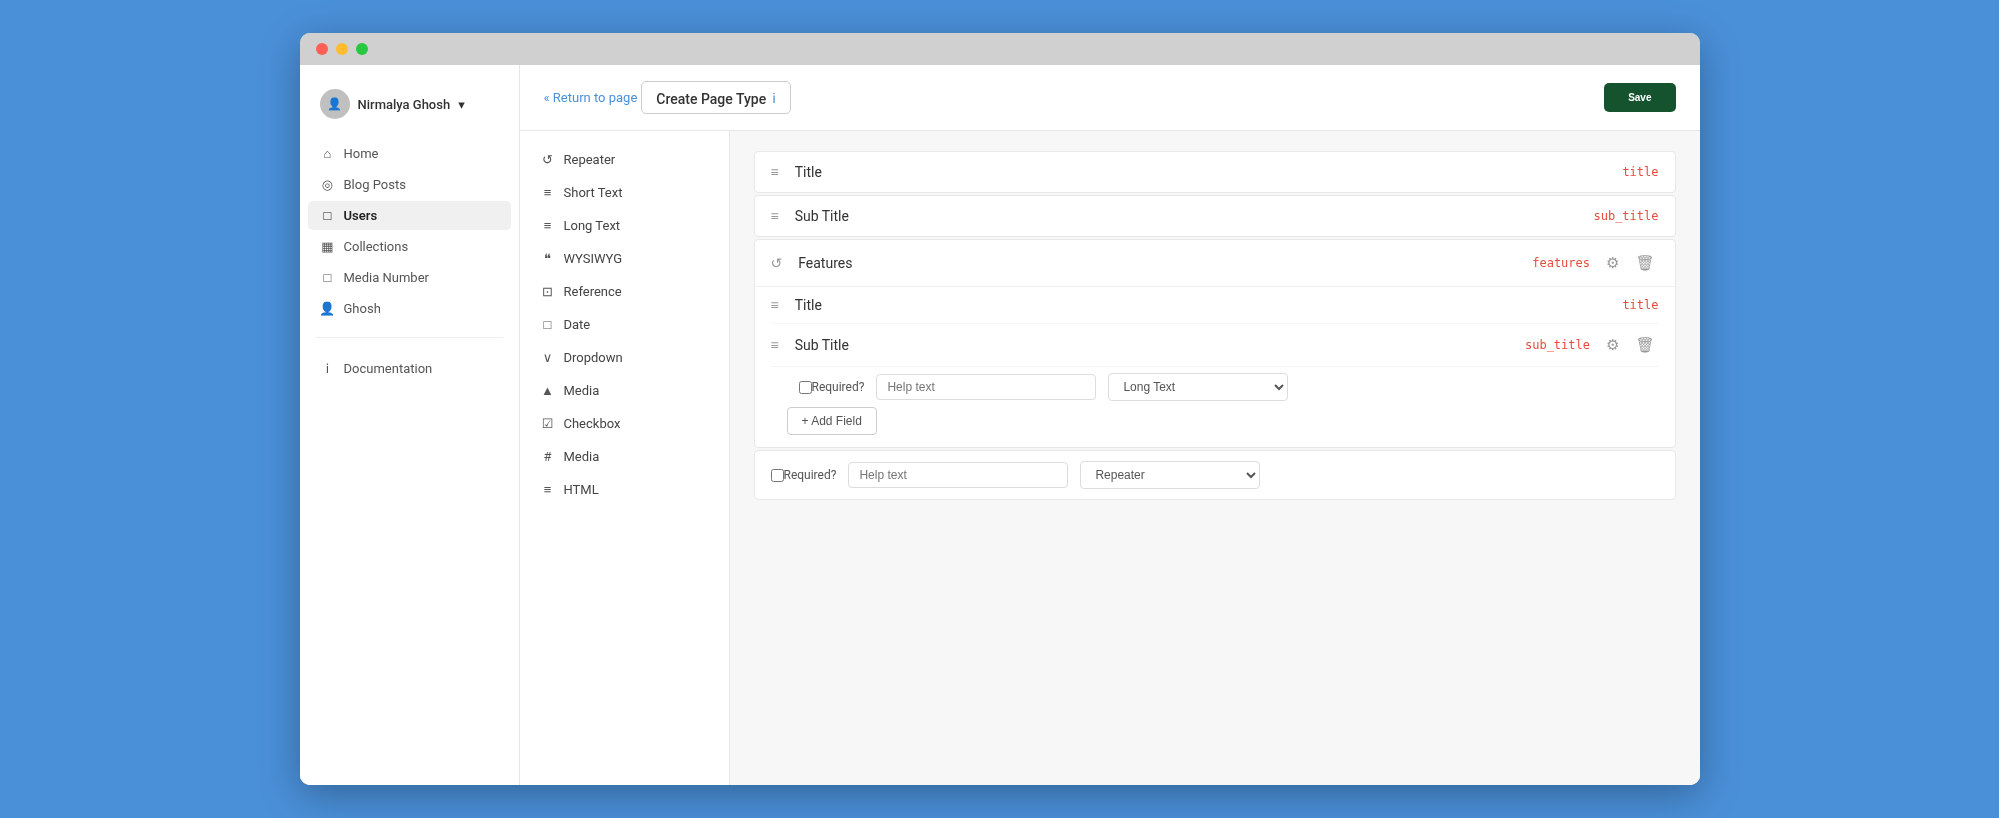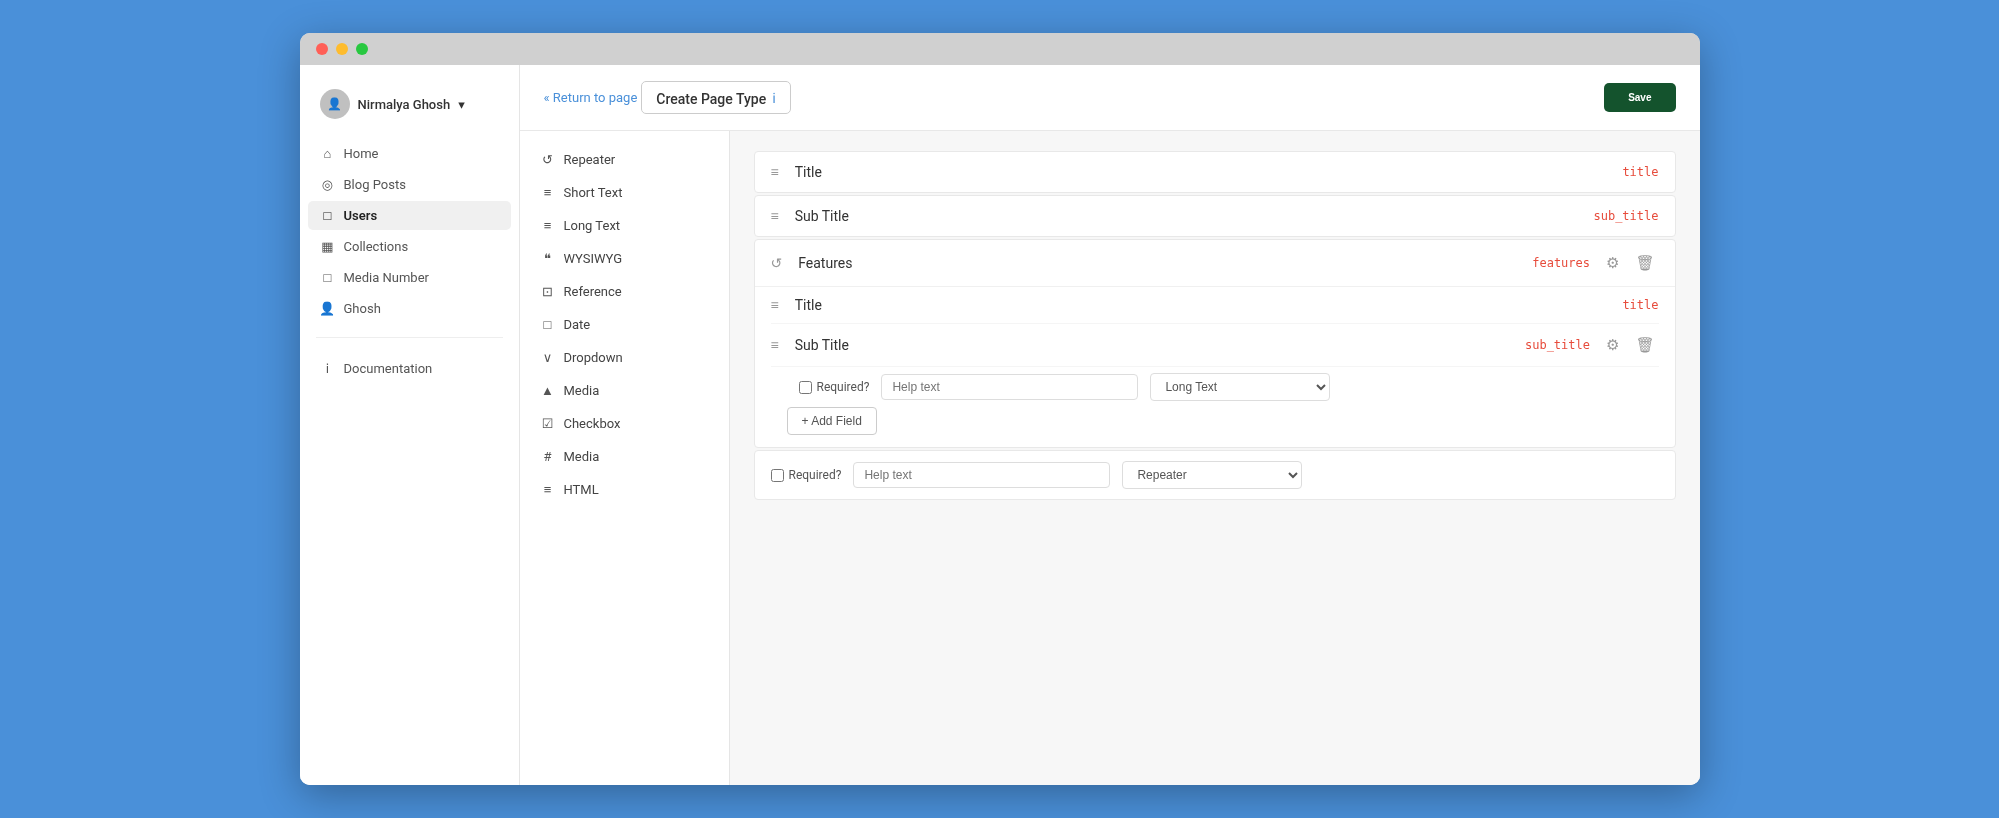--- a/index.html
+++ b/index.html
@@ -237,31 +237,30 @@
     .sub-options-row {
       display: flex;
       align-items: center;
       gap: 12px;
       padding: 6px 0;
       margin-left: 28px;
     }
     .checkbox-label {
       display: flex;
       align-items: center;
-      gap: 5px;
       font-size: 12px;
       color: #555;
     }
     .help-input {
       border: 1px solid #ddd;
       border-radius: 4px;
       padding: 5px 10px;
       font-size: 12px;
       color: #999;
-      width: 257px;
+      width: 220px;
     }
     .type-select {
       border: 1px solid #ddd;
       border-radius: 4px;
       padding: 5px 10px;
       font-size: 12px;
       color: #555;
       background: #fff;
       width: 180px;
       appearance: auto;

